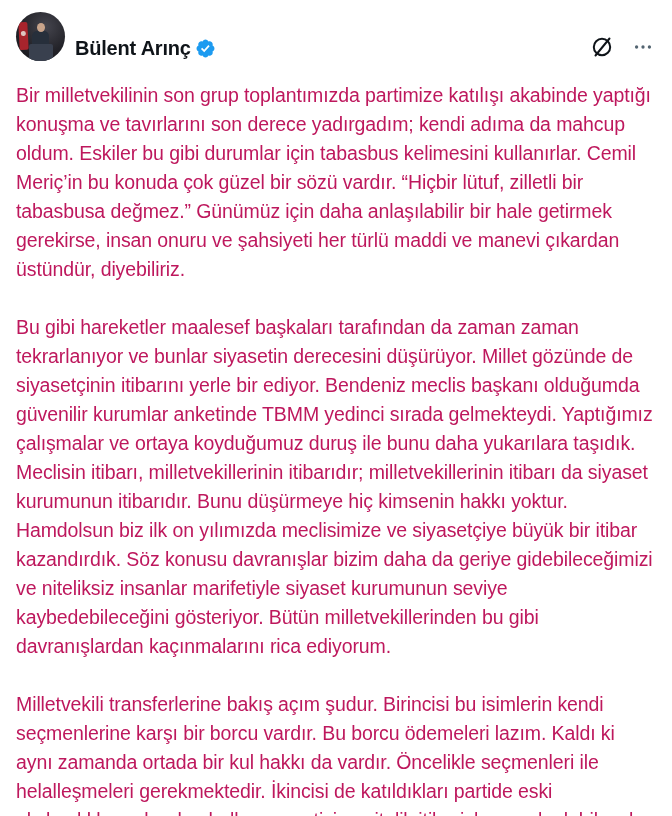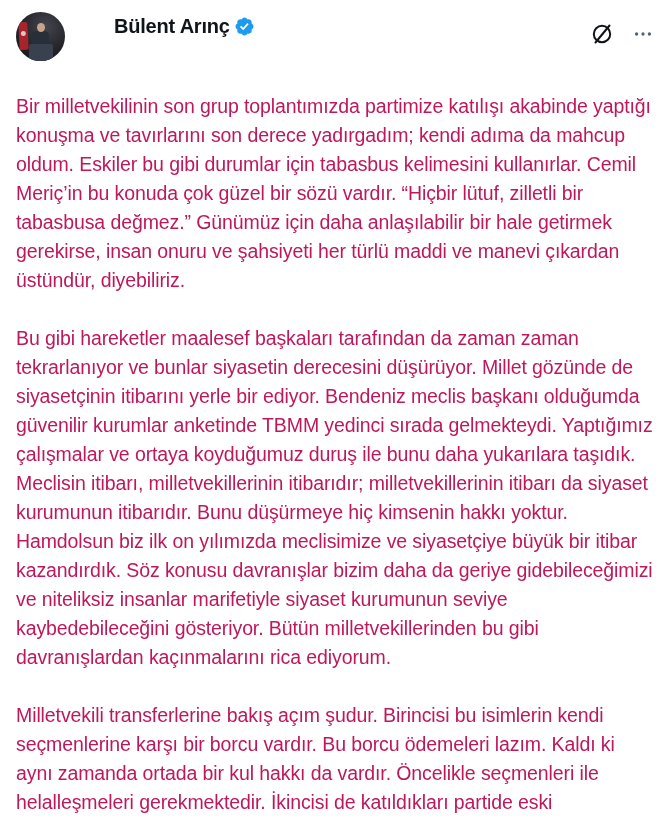--- a/index.html
+++ b/index.html
@@ -14,23 +14,22 @@
   .tweet-card {
     width: 672px;
     height: 816px;
     background: #ffffff;
     padding: 12px 16px 0 16px;
   }
 
   
   .tweet-header {
     display: flex;
-    align-items: flex-start;
-    margin-bottom: 31px;
-    gap: 39px;
+    align-items: flex-end;
+    margin-bottom: 20px;
   }
   .avatar {
     width: 49px;
     height: 49px;
     border-radius: 50%;
     flex: 0 0 49px;
     position: relative;
     overflow: hidden;
     cursor: pointer;
     background: radial-gradient(circle at 60% 30%, #45454e 0%, #232329 55%, #121216 100%);

